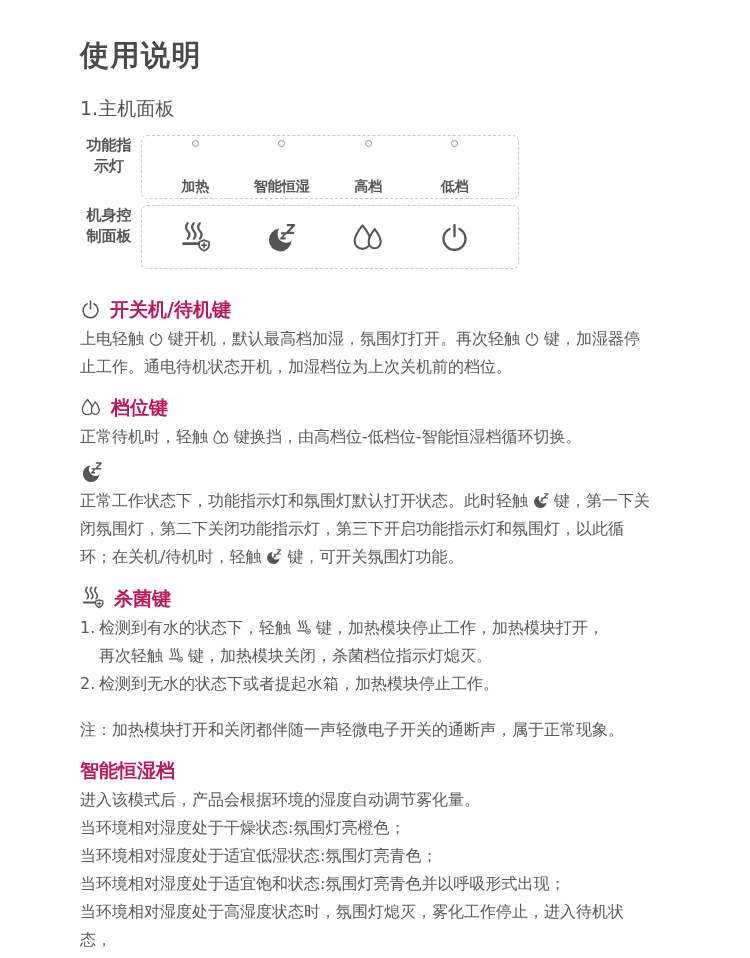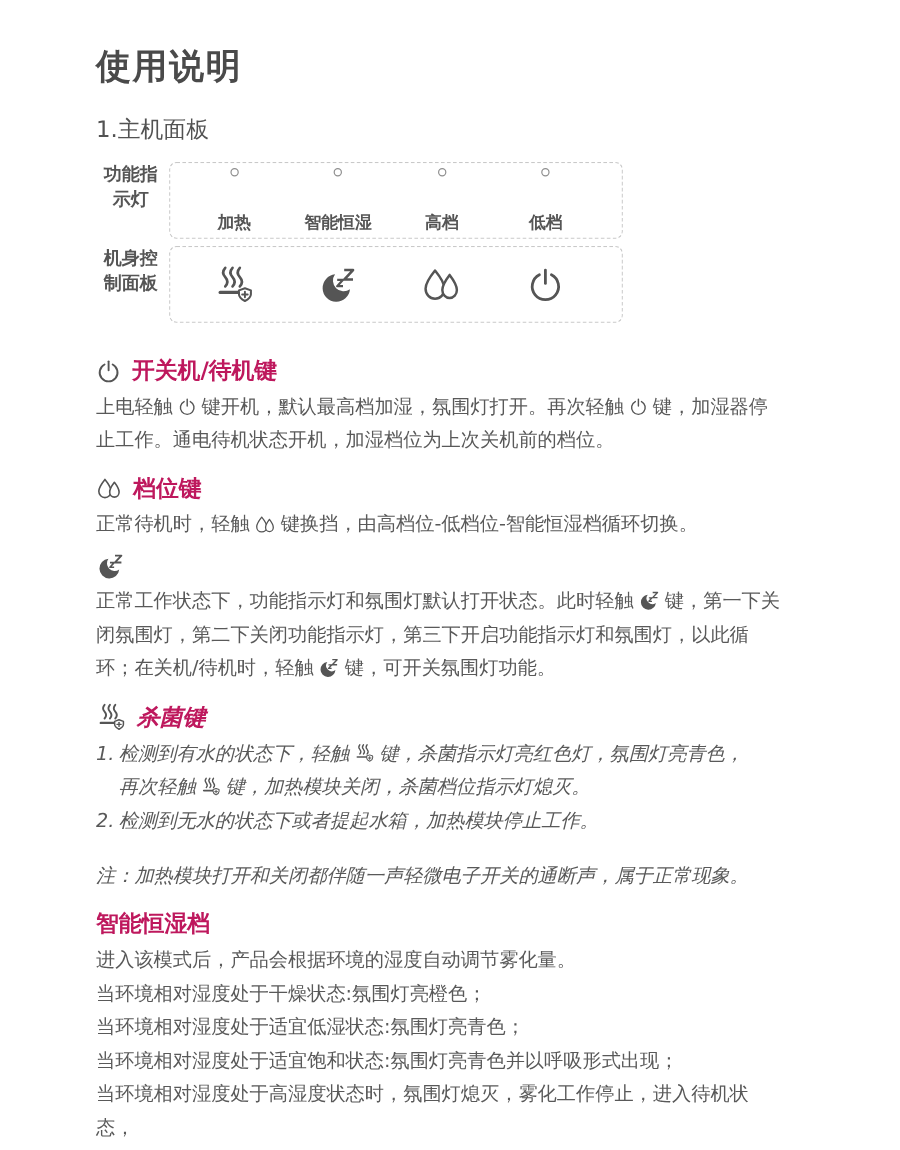--- a/index.html
+++ b/index.html
@@ -42,21 +42,21 @@
 
   
   .sec h2 {
     display: flex; align-items: center; gap: 9px;
     font-size: 19px; line-height: 24px; font-weight: bold; color: #be185d;
   }
   .sec .body { margin-top: 4px; font-size: 16px; line-height: 28px; color: #595959; }
   .sec-power    { margin-top: 28px; }
   .sec-level    { margin-top: 14px; }
   .sec-ambient  { margin-top: 10px; }
-  .sec-ster     { margin-top: 14px; font-style: italic; }
+  .sec-ster     { margin-top: 14px; }
   .sec-smart    { margin-top: 14px; }
 
   .li { display: flex; }
   .num { width: 19px; flex: none; }
   .li-body { flex: 1; }
   .note { margin-top: 18px; }
 
   
   .ico { color: #555; flex: none; display: block; }
   .inl {
@@ -198,21 +198,21 @@
           <use href="#sym-steam"></use>
         </svg>
       <span>杀菌键</span>
     </h2>
     <div class="body">
       <div class="li">
         <span class="num">1.</span>
         <div class="li-body">
           <div><span>检测到有水的状态下，轻触</span><svg class="inl" width="17" height="17" viewBox="0 0 28 28">
                 <use href="#sym-steam"></use>
-              </svg><span>键，杀菌指示灯亮红色灯，氛围灯亮青色，</span></div>
+              </svg><span>键，加热模块停止工作，加热模块打开，</span></div>
           <div><span>再次轻触</span><svg class="inl" width="17" height="17" viewBox="0 0 28 28">
                 <use href="#sym-steam"></use>
               </svg><span>键，加热模块关闭，杀菌档位指示灯熄灭。</span></div>
         </div>
       </div>
       <div class="li">
         <span class="num">2.</span>
         <div class="li-body">检测到无水的状态下或者提起水箱，加热模块停止工作。</div>
       </div>
       <div class="note">注：加热模块打开和关闭都伴随一声轻微电子开关的通断声，属于正常现象。</div>

